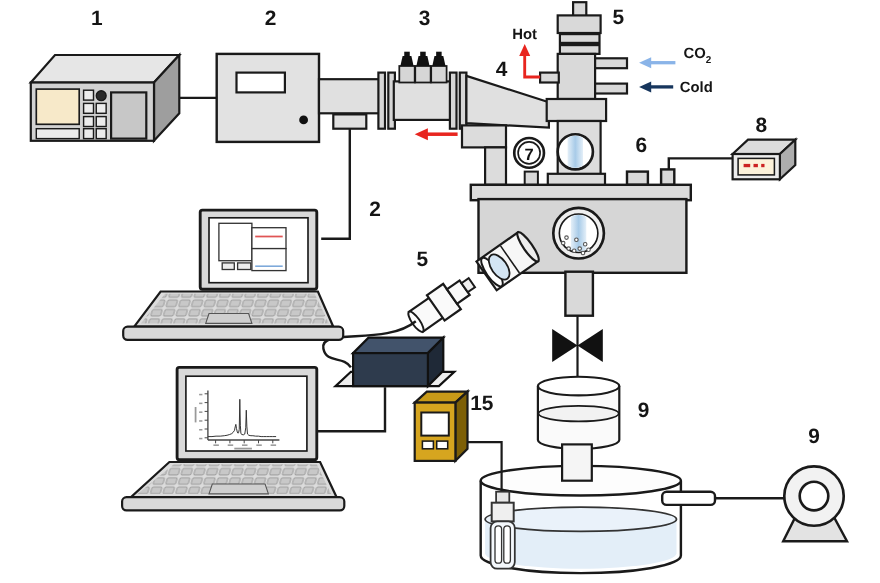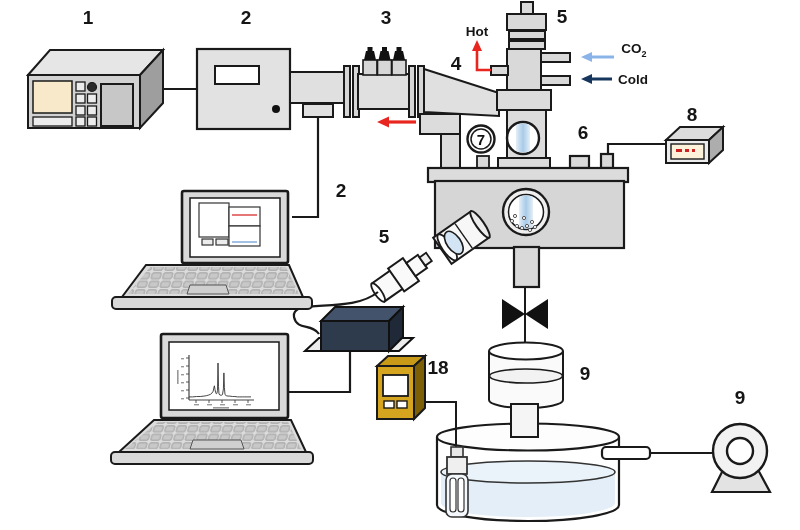--- a/index.html
+++ b/index.html
@@ -300,19 +300,19 @@
 
 <span class="lbl" style="left:88px;top:18px">1</span>
 <span class="lbl" style="left:246px;top:18px">2</span>
 <span class="lbl" style="left:386px;top:18px">3</span>
 <span class="lbl" style="left:456px;top:64px">4</span>
 <span class="lbl" style="left:562px;top:17px">5</span>
 <span class="lbl" style="left:583px;top:133px">6</span>
 <span class="lbl" style="left:692px;top:115px">8</span>
 <span class="lbl" style="left:585px;top:374px">9</span>
 <span class="lbl" style="left:740px;top:398px">9</span>
-<span class="lbl" style="left:438px;top:368px">18</span>
+<span class="lbl" style="left:438px;top:368px">15</span>
 <span class="lbl" style="left:384px;top:237px">5</span>
 <span class="lbl" style="left:341px;top:191px">2</span>
 <span class="lbl lbl-sm" style="left:477px;top:31px">Hot</span>
 <span class="lbl lbl-sm" style="left:634px;top:50px"><span>CO</span><sub>2</sub></span>
 <span class="lbl lbl-sm" style="left:633px;top:79px">Cold</span>
 </div>
 
 </body></html>

